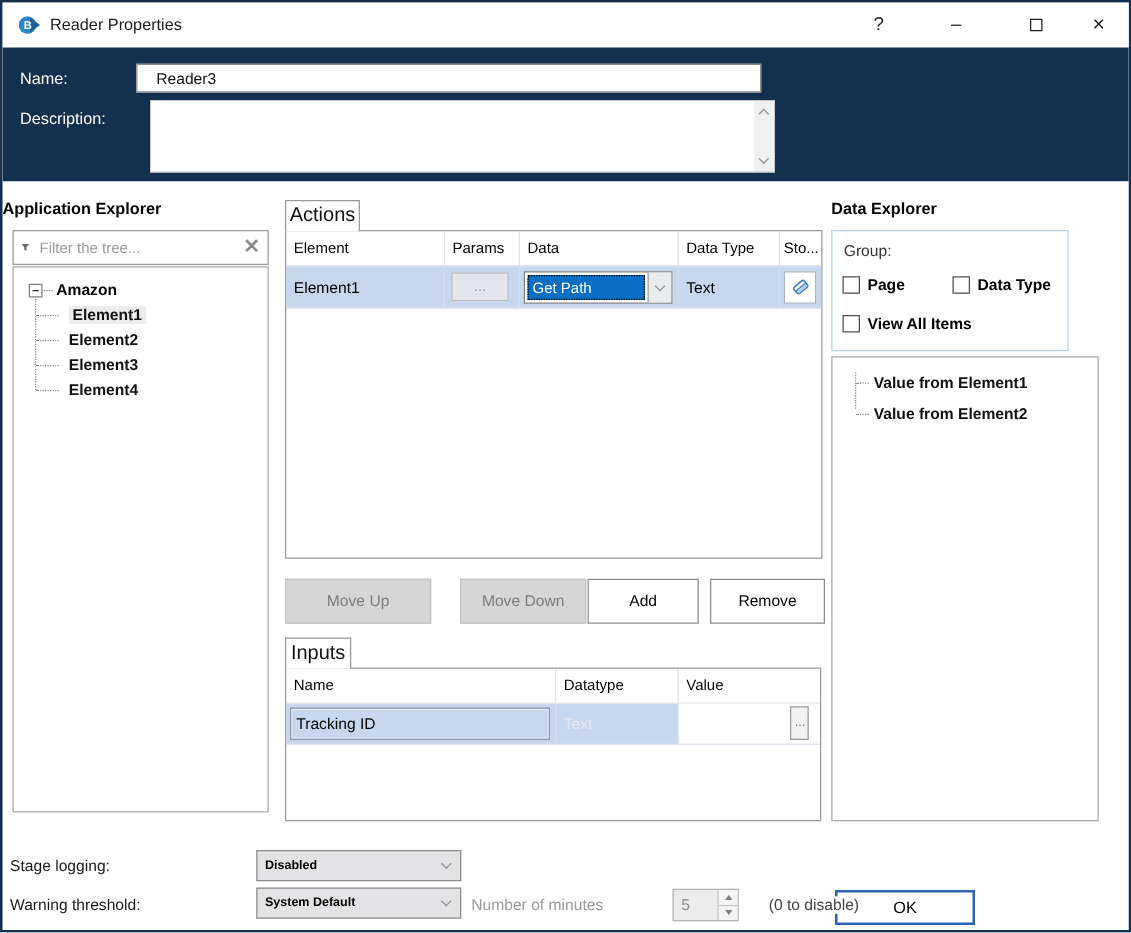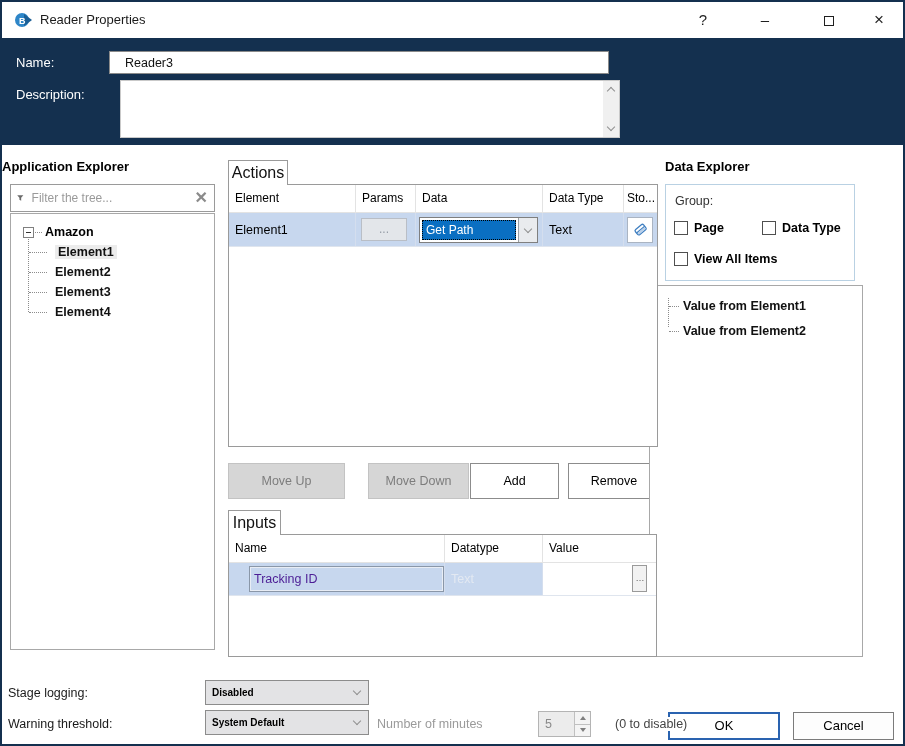--- a/index.html
+++ b/index.html
@@ -81,35 +81,35 @@
     align-items:center;justify-content:center;}
   .store-btn{width:26px;height:26px;margin-left:3px;background:#fff;border:1px solid #aab4c2;
     display:flex;align-items:center;justify-content:center;cursor:pointer;}
 
   
   .btn{position:absolute;font-size:12.5px;text-align:center;cursor:pointer;}
   .btn.disabled{background:#d6d6d6;border:1px solid #c3c3c3;color:#7d7d7d;cursor:default;}
   .btn.normal{background:#fff;border:1px solid #8c8c8c;color:#000;}
 
   
-  .nameedit{margin-left:20px;width:208px;height:26px;border:1px solid #8a97a8;
+  .nameedit{margin-left:3px;width:208px;height:26px;border:1px solid #8a97a8;
     box-shadow:inset 0 0 0 1px #e8edf5;display:flex;align-items:center;padding-left:4px;
-    color:#4c1d95;font-size:12.5px;background:var(--rowsel);}
+    color:#000000;font-size:12.5px;background:var(--rowsel);}
   .ghosttext{color:#e3e9f2;font-size:12.5px;padding-left:6px;}
   .valuecell{background:#fff;position:relative;}
   .browse-btn{position:absolute;right:9px;top:2px;width:15px;height:27px;background:#f2f2f2;
     border:1px solid #9a9a9a;font-size:9px;color:#555;line-height:25px;text-align:center;
     letter-spacing:-1px;cursor:pointer;}
 
   
   .groupbox{left:663px;top:182px;width:190px;height:97px;border:1px solid var(--groupborder);background:#fff;}
   .grouplabel{font-size:12.5px;color:#333;}
   .cbox{position:absolute;width:14px;height:14px;border:1px solid #4f4f4f;background:#fff;cursor:pointer;}
   .cblabel{position:absolute;font-size:12.5px;font-weight:600;color:#000;}
-  .treebox2{left:647px;top:283px;width:214px;height:372px;border:1px solid #a8a8a8;background:#fff;
+  .treebox2{left:663px;top:283px;width:214px;height:372px;border:1px solid #a8a8a8;background:#fff;
     padding:8px 4px;}
   .dx-children{position:relative;margin-left:14px;}
   .dx-children::before{content:'';position:absolute;left:0;top:4px;height:29px;border-left:1px dotted #8c8c8c;}
   .dx-item{position:relative;height:25px;line-height:25px;padding-left:15px;font-size:12.5px;
     font-weight:600;color:#111;}
   .dx-item::before{content:'';position:absolute;left:1px;top:12px;width:10px;border-top:1px dotted #8c8c8c;}
 
   
   .flabel{font-size:12.5px;color:#1a1a1a;}
   .fselect{position:absolute;width:164px;height:25px;background:#e3e3e5;border:1px solid #8c8c8c;
@@ -285,15 +285,14 @@
       <div style="border-bottom:1px solid #c0c0c0;">
           <span class="tri-up"></span>
         </div>
       <div>
           <span class="tri-down"></span>
         </div>
     </div>
   </div>
   <div class="abs okbtn">OK</div>
   <div class="abs hinttext" style="left:611px;top:715px;">(0 to disable)</div>
-  <div class="abs cancelbtn">Cancel</div>
 
 </div>
 
 </body></html>

